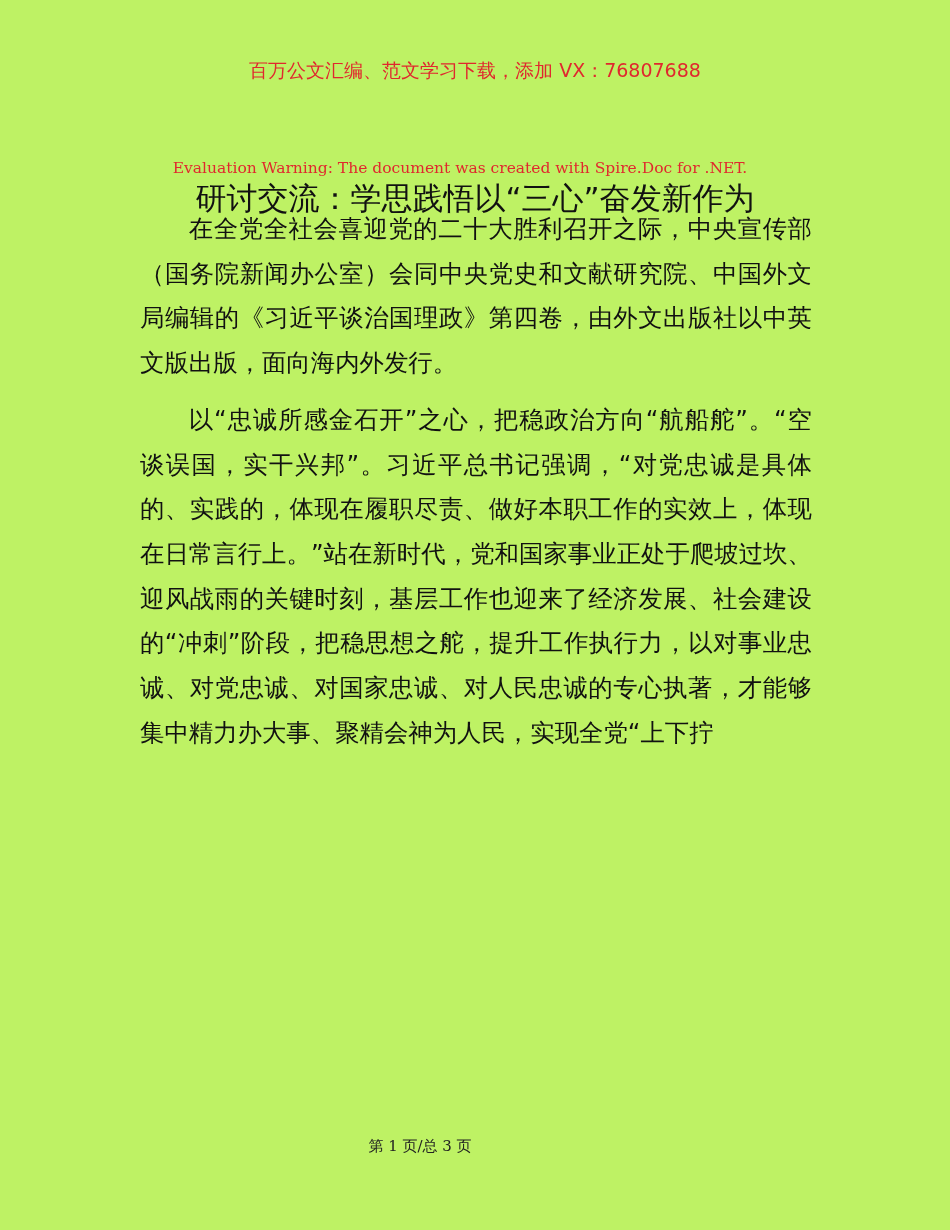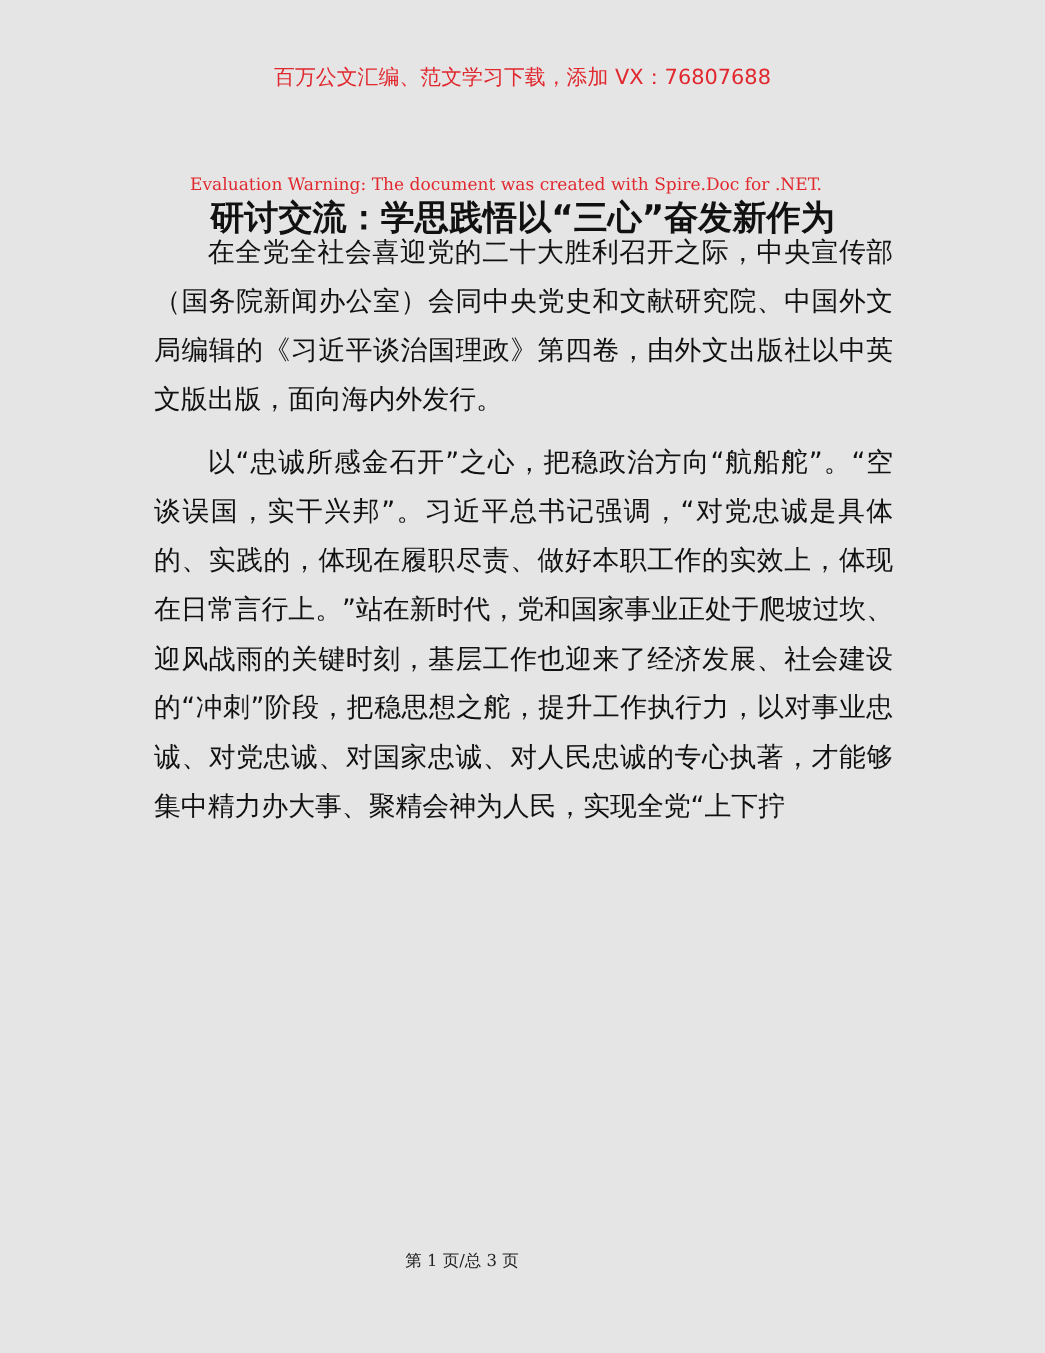--- a/index.html
+++ b/index.html
@@ -12,21 +12,21 @@
       height: 1230px;
       position: relative;
       overflow: hidden;
       font-family: "DejaVu Sans", "Liberation Sans", sans-serif;
       color: #111111;
     }
     .page {
       position: absolute;
       left: 0; top: 0;
       width: 950px; height: 1230px;
-      background: #e5e5e5;
+      background: #bef264;
     }
     .header-ad {
       position: absolute;
       top: 56px;
       left: 0;
       width: 950px;
       text-align: center;
       color: #e0282e;
       font-size: 19px;
       line-height: 28px;
@@ -46,21 +46,21 @@
     }
     .title {
       position: absolute;
       top: 152px;
       left: 0;
       width: 950px;
       text-align: center;
       font-size: 31px;
       line-height: 50px;
       color: #111111;
-      font-weight: bold;
+      font-weight: normal;
     }
     .body-text {
       position: absolute;
       left: 140px;
       top: 207px;
       width: 672px;
     }
     .para {
       margin: 0 0 12px 0;
       font-size: 24.4px;

